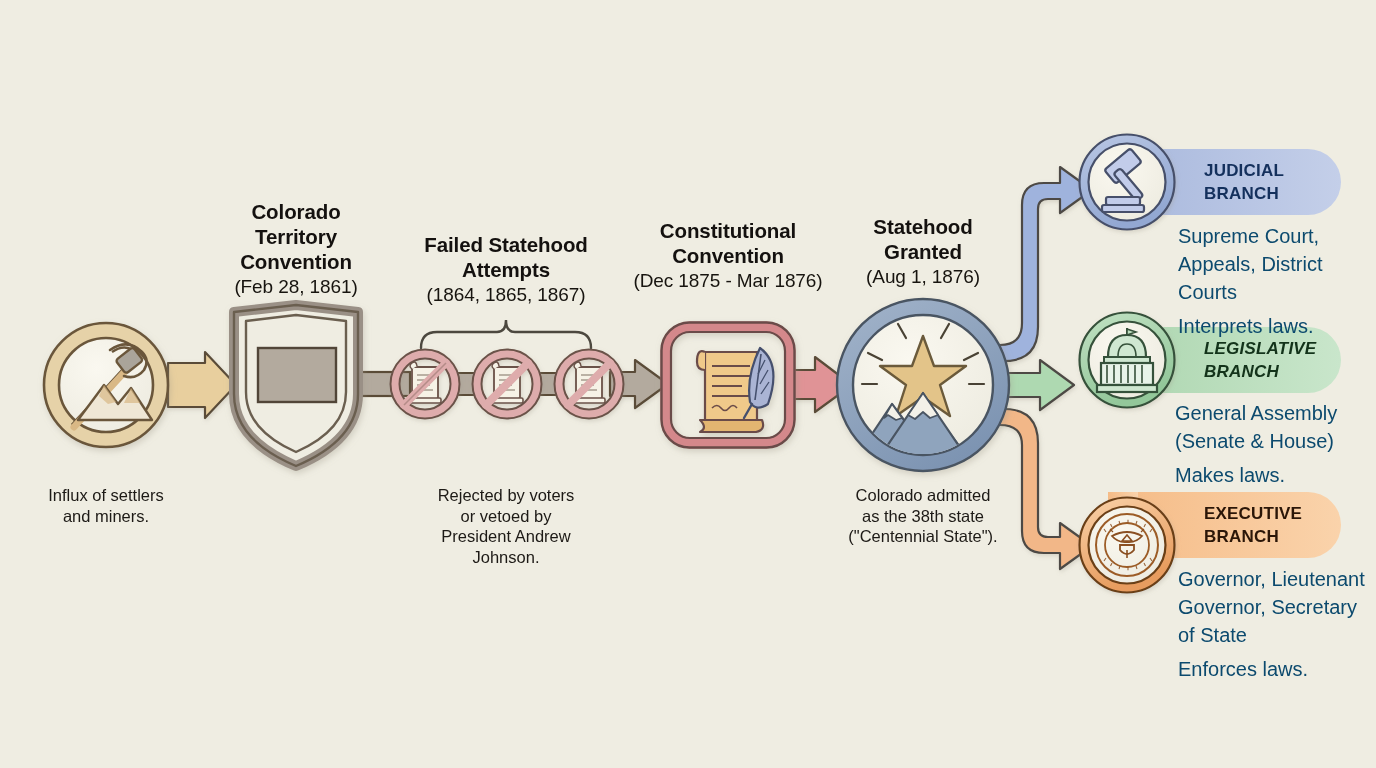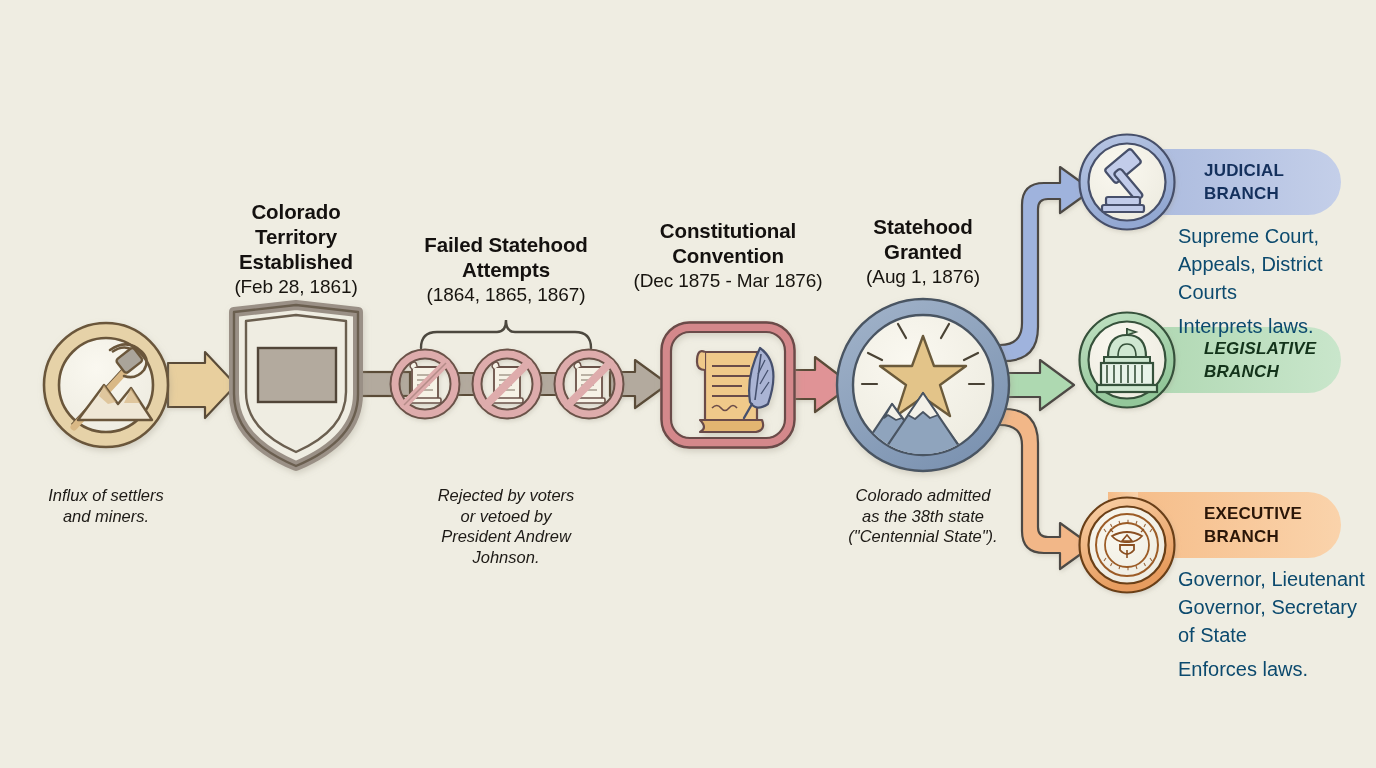--- a/index.html
+++ b/index.html
@@ -39,21 +39,20 @@
     line-height: 25px;
     color: #17140f;
   }
   .node-desc {
     position: absolute;
     text-align: center;
     color: #1d1a16;
     font-size: 16.5px;
     line-height: 20.5px;
     font-weight: normal;
-    font-style: italic;
   }
 
   
   .branch-pill {
     position: absolute;
     border-radius: 26px;
     display: flex;
     align-items: center;
   }
   .branch-pill-label {
@@ -380,21 +379,21 @@
       </g>
     </g>
   </svg>
 
   <div class="node-desc" style="left:6px; top:485px; width:200px; white-space:pre-line;">Influx of settlers
 and miners.</div>
 
   <div class="node-title" style="left:206px; top:199px; width:180px;">
     <span style="white-space:pre-line;">Colorado
 Territory
-Established</span>
+Convention</span>
     <span class="node-date">(Feb 28, 1861)</span>
   </div>
 
   <div class="node-title" style="left:396px; top:232px; width:220px;">
     <span style="white-space:pre-line;">Failed Statehood
 Attempts</span>
     <span class="node-date">(1864, 1865, 1867)</span>
   </div>
   <div class="node-desc" style="left:396px; top:485px; width:220px; white-space:pre-line;">Rejected by voters
 or vetoed by
@@ -422,20 +421,25 @@
   </div>
   <div class="branch-desc" style="left:1178px; top:222px; width:196px;">
     <span class="role">Supreme Court,
 Appeals, District Courts</span>
     <span class="func">Interprets laws.</span>
   </div>
 
   <div class="branch-pill" style="left:1108px; top:327px; width:233px; height:66px;font-style:italic;">
     <span class="branch-pill-label" style="color:#13331a;">LEGISLATIVE
 BRANCH</span>
+  </div>
+  <div class="branch-desc" style="left:1175px; top:399px; width:196px;">
+    <span class="role">General Assembly
+(Senate &amp; House)</span>
+    <span class="func">Makes laws.</span>
   </div>
 
   <div class="branch-pill" style="left:1108px; top:492px; width:233px; height:66px;">
     <span class="branch-pill-label" style="color:#2b1608;">EXECUTIVE
 BRANCH</span>
   </div>
   <div class="branch-desc" style="left:1178px; top:565px; width:200px;">
     <span class="role">Governor, Lieutenant
 Governor, Secretary
 of State</span>

